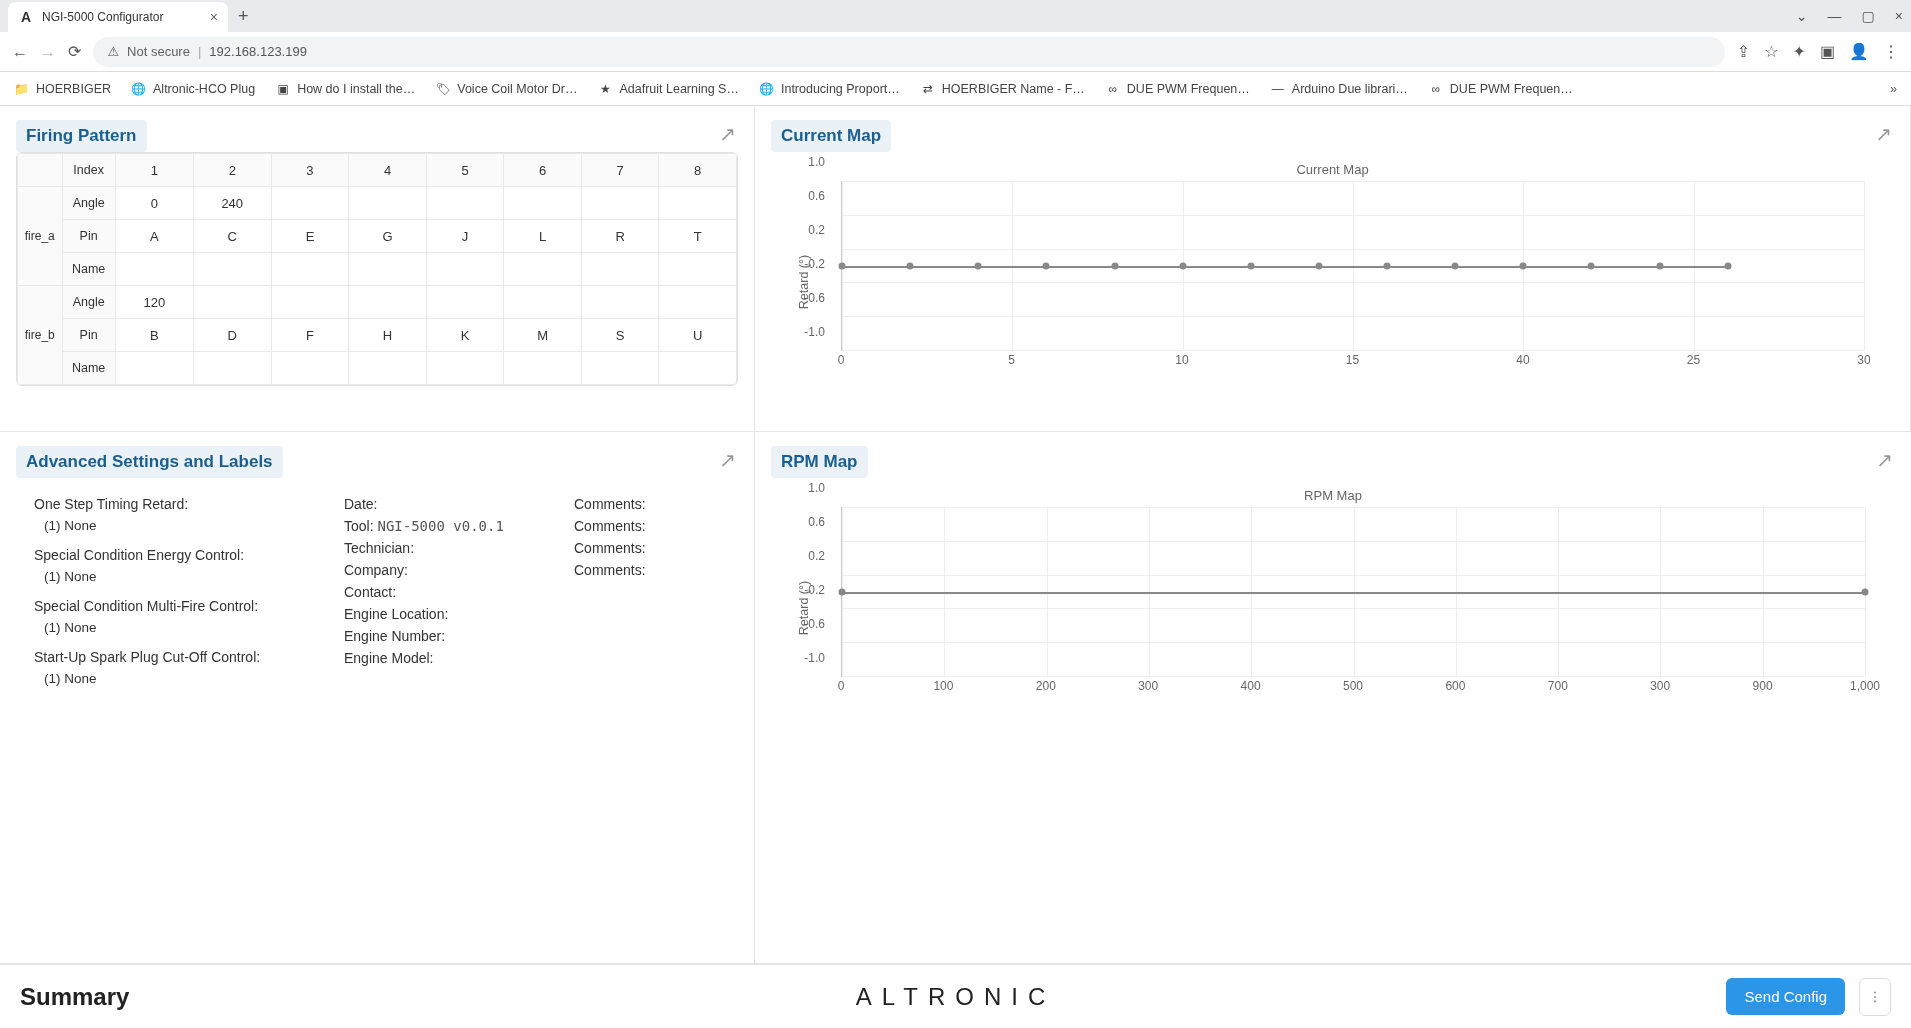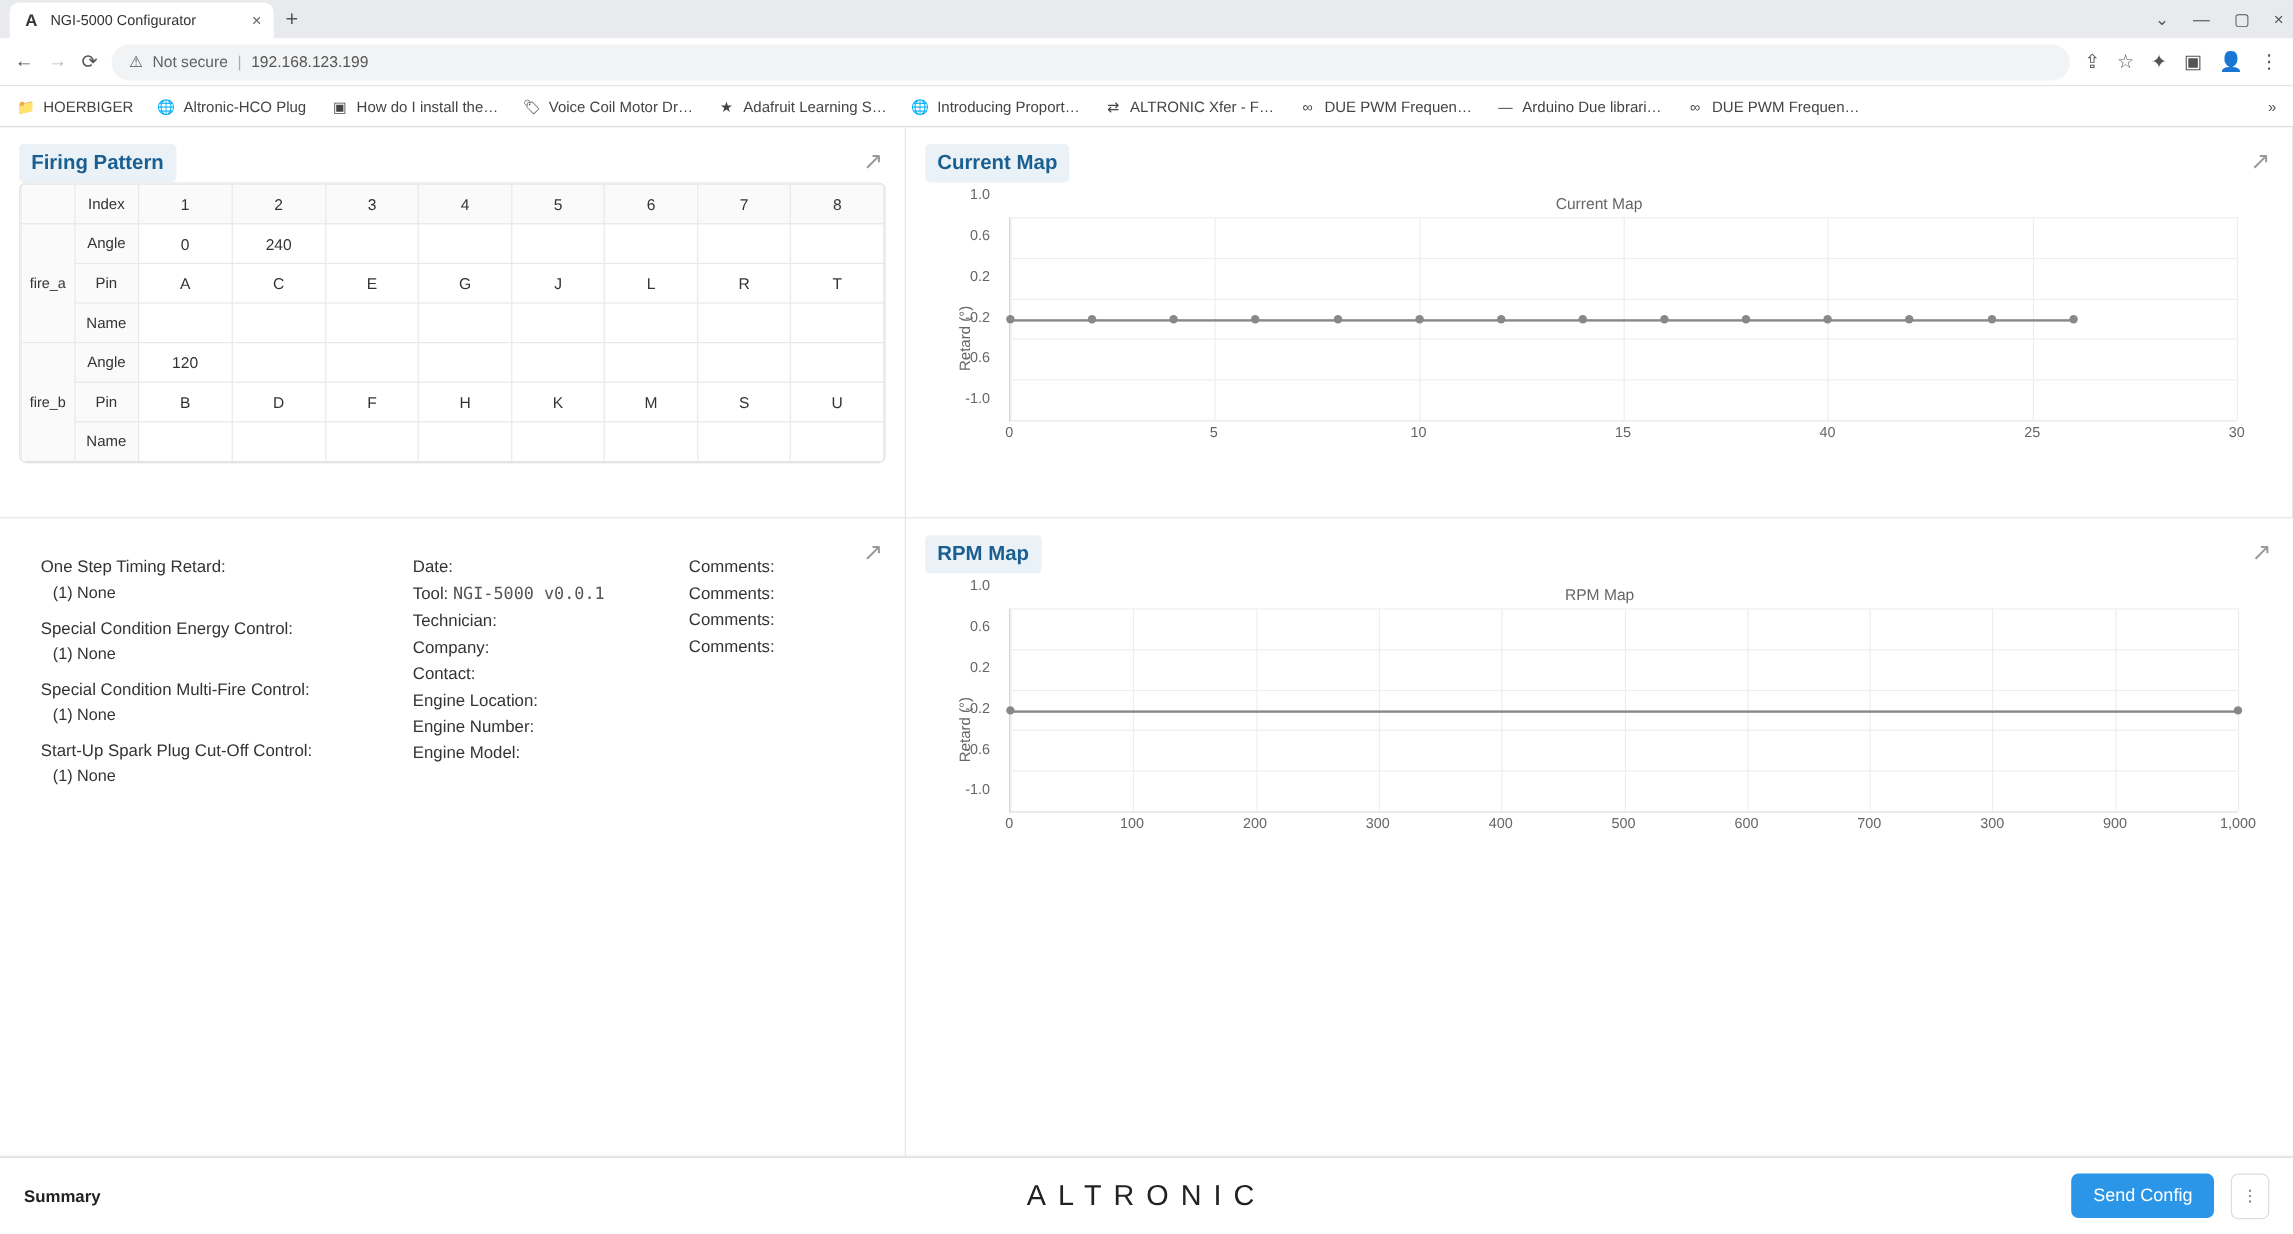--- a/index.html
+++ b/index.html
@@ -93,21 +93,21 @@
   .x-ticks { position:relative; margin-left:70px; margin-right:30px; height:18px; }
   .x-tick { position:absolute; font-size:12px; color:#666; transform:translateX(-50%); top:2px;}
   .axis-label-x { text-align:center; font-size:13px; color:#666; margin-top:2px; }
   .axis-label-y { position:absolute; left:6px; top:50%; transform:translateY(-50%) rotate(-90deg); font-size:12.5px; color:#666; transform-origin:center; white-space:nowrap;}
 
   
   .footer {
     position:fixed; bottom:0; left:0; right:0; height:64px; border-top:1px solid #e0e0e0;
     background:#fff; display:flex; align-items:center; padding:0 20px;
   }
-  .footer .summary { font-size:14px; font-weight:600; color:#222;}
+  .footer .summary { font-size:24px; font-weight:600; color:#222;}
   .footer .logo { position:absolute; left:50%; transform:translateX(-50%); font-size:24px; letter-spacing:10px; font-weight:500; color:#222;}
   .footer .send-btn {
     margin-left:auto; background:#2b95e8; color:#fff; border:none; border-radius:6px;
     padding:10px 18px; font-size:15px; font-weight:500; cursor:pointer;
   }
   .footer .more { margin-left:14px; border:1px solid #ddd; border-radius:6px; width:32px;height:38px; display:flex;align-items:center;justify-content:center; color:#666;}
 </style>
 </head>
 <body>
 
@@ -167,21 +167,21 @@
     <span class="bm">
       <span class="ico">★</span>
       <span>Adafruit Learning S…</span>
     </span>
     <span class="bm">
       <span class="ico">🌐</span>
       <span>Introducing Proport…</span>
     </span>
     <span class="bm">
       <span class="ico">⇄</span>
-      <span>ALTRONIC Xfer - F…</span>
+      <span>HOERBIGER Name - F…</span>
     </span>
     <span class="bm">
       <span class="ico">∞</span>
       <span>DUE PWM Frequen…</span>
     </span>
     <span class="bm">
       <span class="ico">—</span>
       <span>Arduino Due librari…</span>
     </span>
     <span class="bm">
@@ -336,20 +336,21 @@
           <span class="x-tick" style="left:33.33333333333333%">10</span>
           <span class="x-tick" style="left:50%">15</span>
           <span class="x-tick" style="left:66.66666666666666%">40</span>
           <span class="x-tick" style="left:83.33333333333334%">25</span>
           <span class="x-tick" style="left:100%">30</span>
         </div>
       </div>
   </div>
 
   <div class="panel">
+    <span class="panel-title">Advanced Settings and Labels</span>
     <span class="expand-icon">↗</span>
     <div class="adv-cols">
       <div class="adv-col" id="adv-left" style="width:250px">
           <div class="row"><span class="label">One Step Timing Retard:</span></div>
           <div class="row sub">(1) None</div>
           <div class="row"><span class="label">Special Condition Energy Control:</span></div>
           <div class="row sub">(1) None</div>
           <div class="row"><span class="label">Special Condition Multi-Fire Control:</span></div>
           <div class="row sub">(1) None</div>
           <div class="row"><span class="label">Start-Up Spark Plug Cut-Off Control:</span></div>

